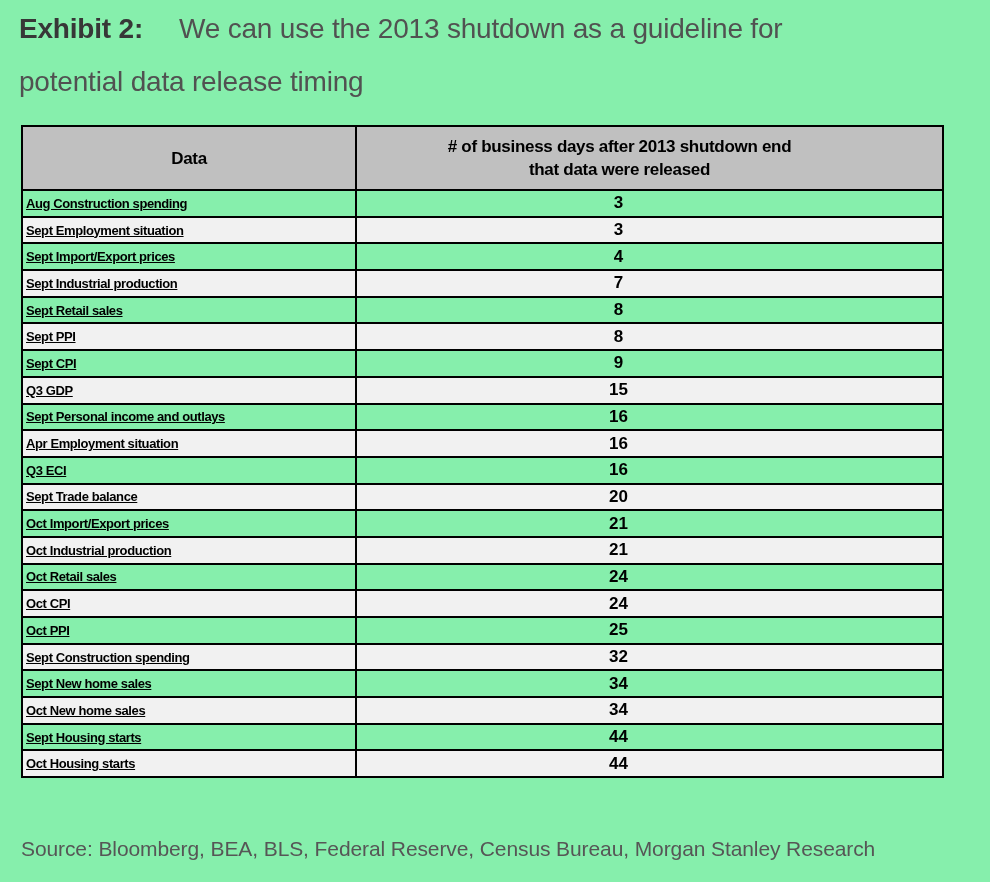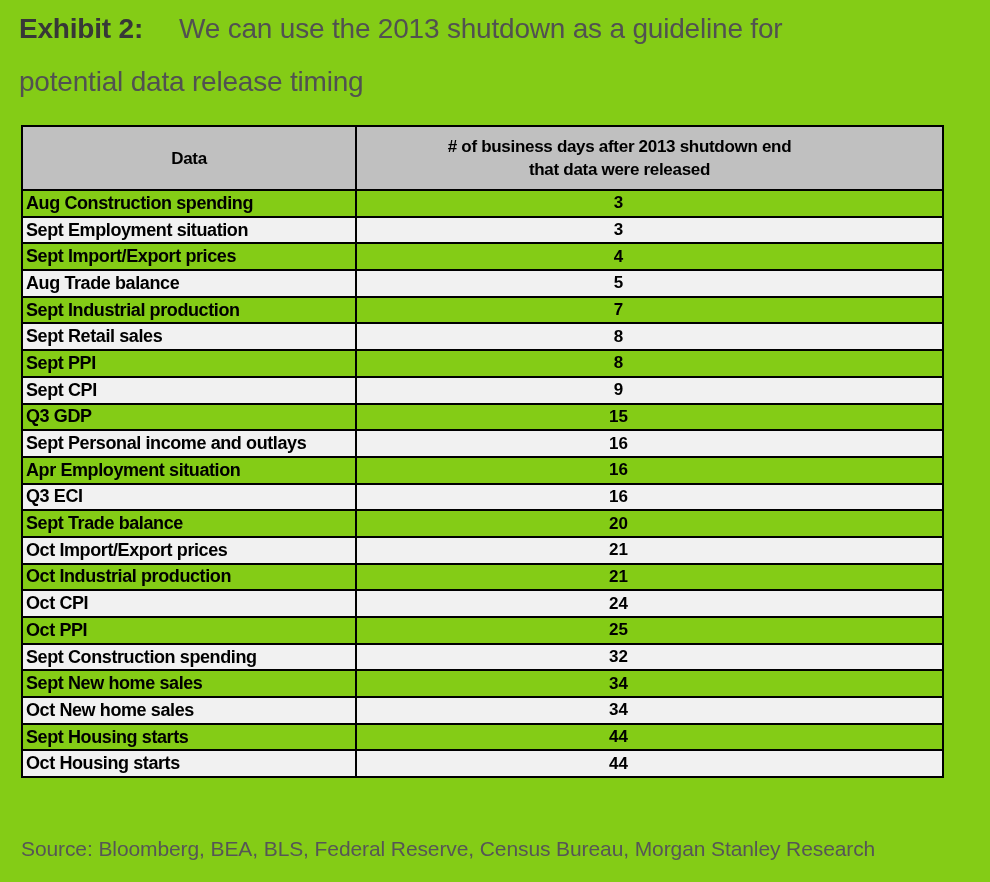--- a/index.html
+++ b/index.html
@@ -1,20 +1,20 @@
 <!DOCTYPE html>
 <html style="--header-bg: #c0c0c0; --stripe-bg: #f1f1f1; --border-color: #000000; --title-bold-color: #373737; --title-color: #515151; --source-color: #565656;"><head>
 <meta charset="utf-8">
 <style>
   html, body { margin: 0; padding: 0; background: #ffffff; }
   .page {
     position: relative;
     width: 990px;
     height: 882px;
-    background: #84cc16;
+    background: #86efac;
     font-family: "Liberation Sans", sans-serif;
     overflow: hidden;
   }
   .title {
     position: absolute;
     left: 19px;
     top: 2px;
     font-size: 28px;
     line-height: 53px;
     letter-spacing: -0.2px;
@@ -49,24 +49,25 @@
     line-height: 23px;
     text-align: center;
     letter-spacing: -0.3px;
     padding: 0;
   }
   th.col-days { padding-right: 60px; }
   tbody tr { height: 26.7px; }
   tbody tr:nth-child(even) { background: var(--stripe-bg, #f1f1f1); }
   td.cell-data {
     font-weight: bold;
-    font-size: 18px;
+    font-size: 13px;
     letter-spacing: -0.4px;
     padding: 0 2px 0 3px;
     white-space: nowrap;
+    text-decoration: underline;
   }
   td.cell-days {
     font-weight: bold;
     font-size: 17px;
     text-align: center;
     padding: 0 62px 0 0;
   }
   .source {
     position: absolute;
     left: 21px;
@@ -108,24 +109,20 @@
         </tr>
         <tr>
           <td class="cell-data">Sept Employment situation</td>
           <td class="cell-days">3</td>
         </tr>
         <tr>
           <td class="cell-data">Sept Import/Export prices</td>
           <td class="cell-days">4</td>
         </tr>
         <tr>
-          <td class="cell-data">Aug Trade balance</td>
-          <td class="cell-days">5</td>
-        </tr>
-        <tr>
           <td class="cell-data">Sept Industrial production</td>
           <td class="cell-days">7</td>
         </tr>
         <tr>
           <td class="cell-data">Sept Retail sales</td>
           <td class="cell-days">8</td>
         </tr>
         <tr>
           <td class="cell-data">Sept PPI</td>
           <td class="cell-days">8</td>
@@ -156,20 +153,24 @@
         </tr>
         <tr>
           <td class="cell-data">Oct Import/Export prices</td>
           <td class="cell-days">21</td>
         </tr>
         <tr>
           <td class="cell-data">Oct Industrial production</td>
           <td class="cell-days">21</td>
         </tr>
         <tr>
+          <td class="cell-data">Oct Retail sales</td>
+          <td class="cell-days">24</td>
+        </tr>
+        <tr>
           <td class="cell-data">Oct CPI</td>
           <td class="cell-days">24</td>
         </tr>
         <tr>
           <td class="cell-data">Oct PPI</td>
           <td class="cell-days">25</td>
         </tr>
         <tr>
           <td class="cell-data">Sept Construction spending</td>
           <td class="cell-days">32</td>

